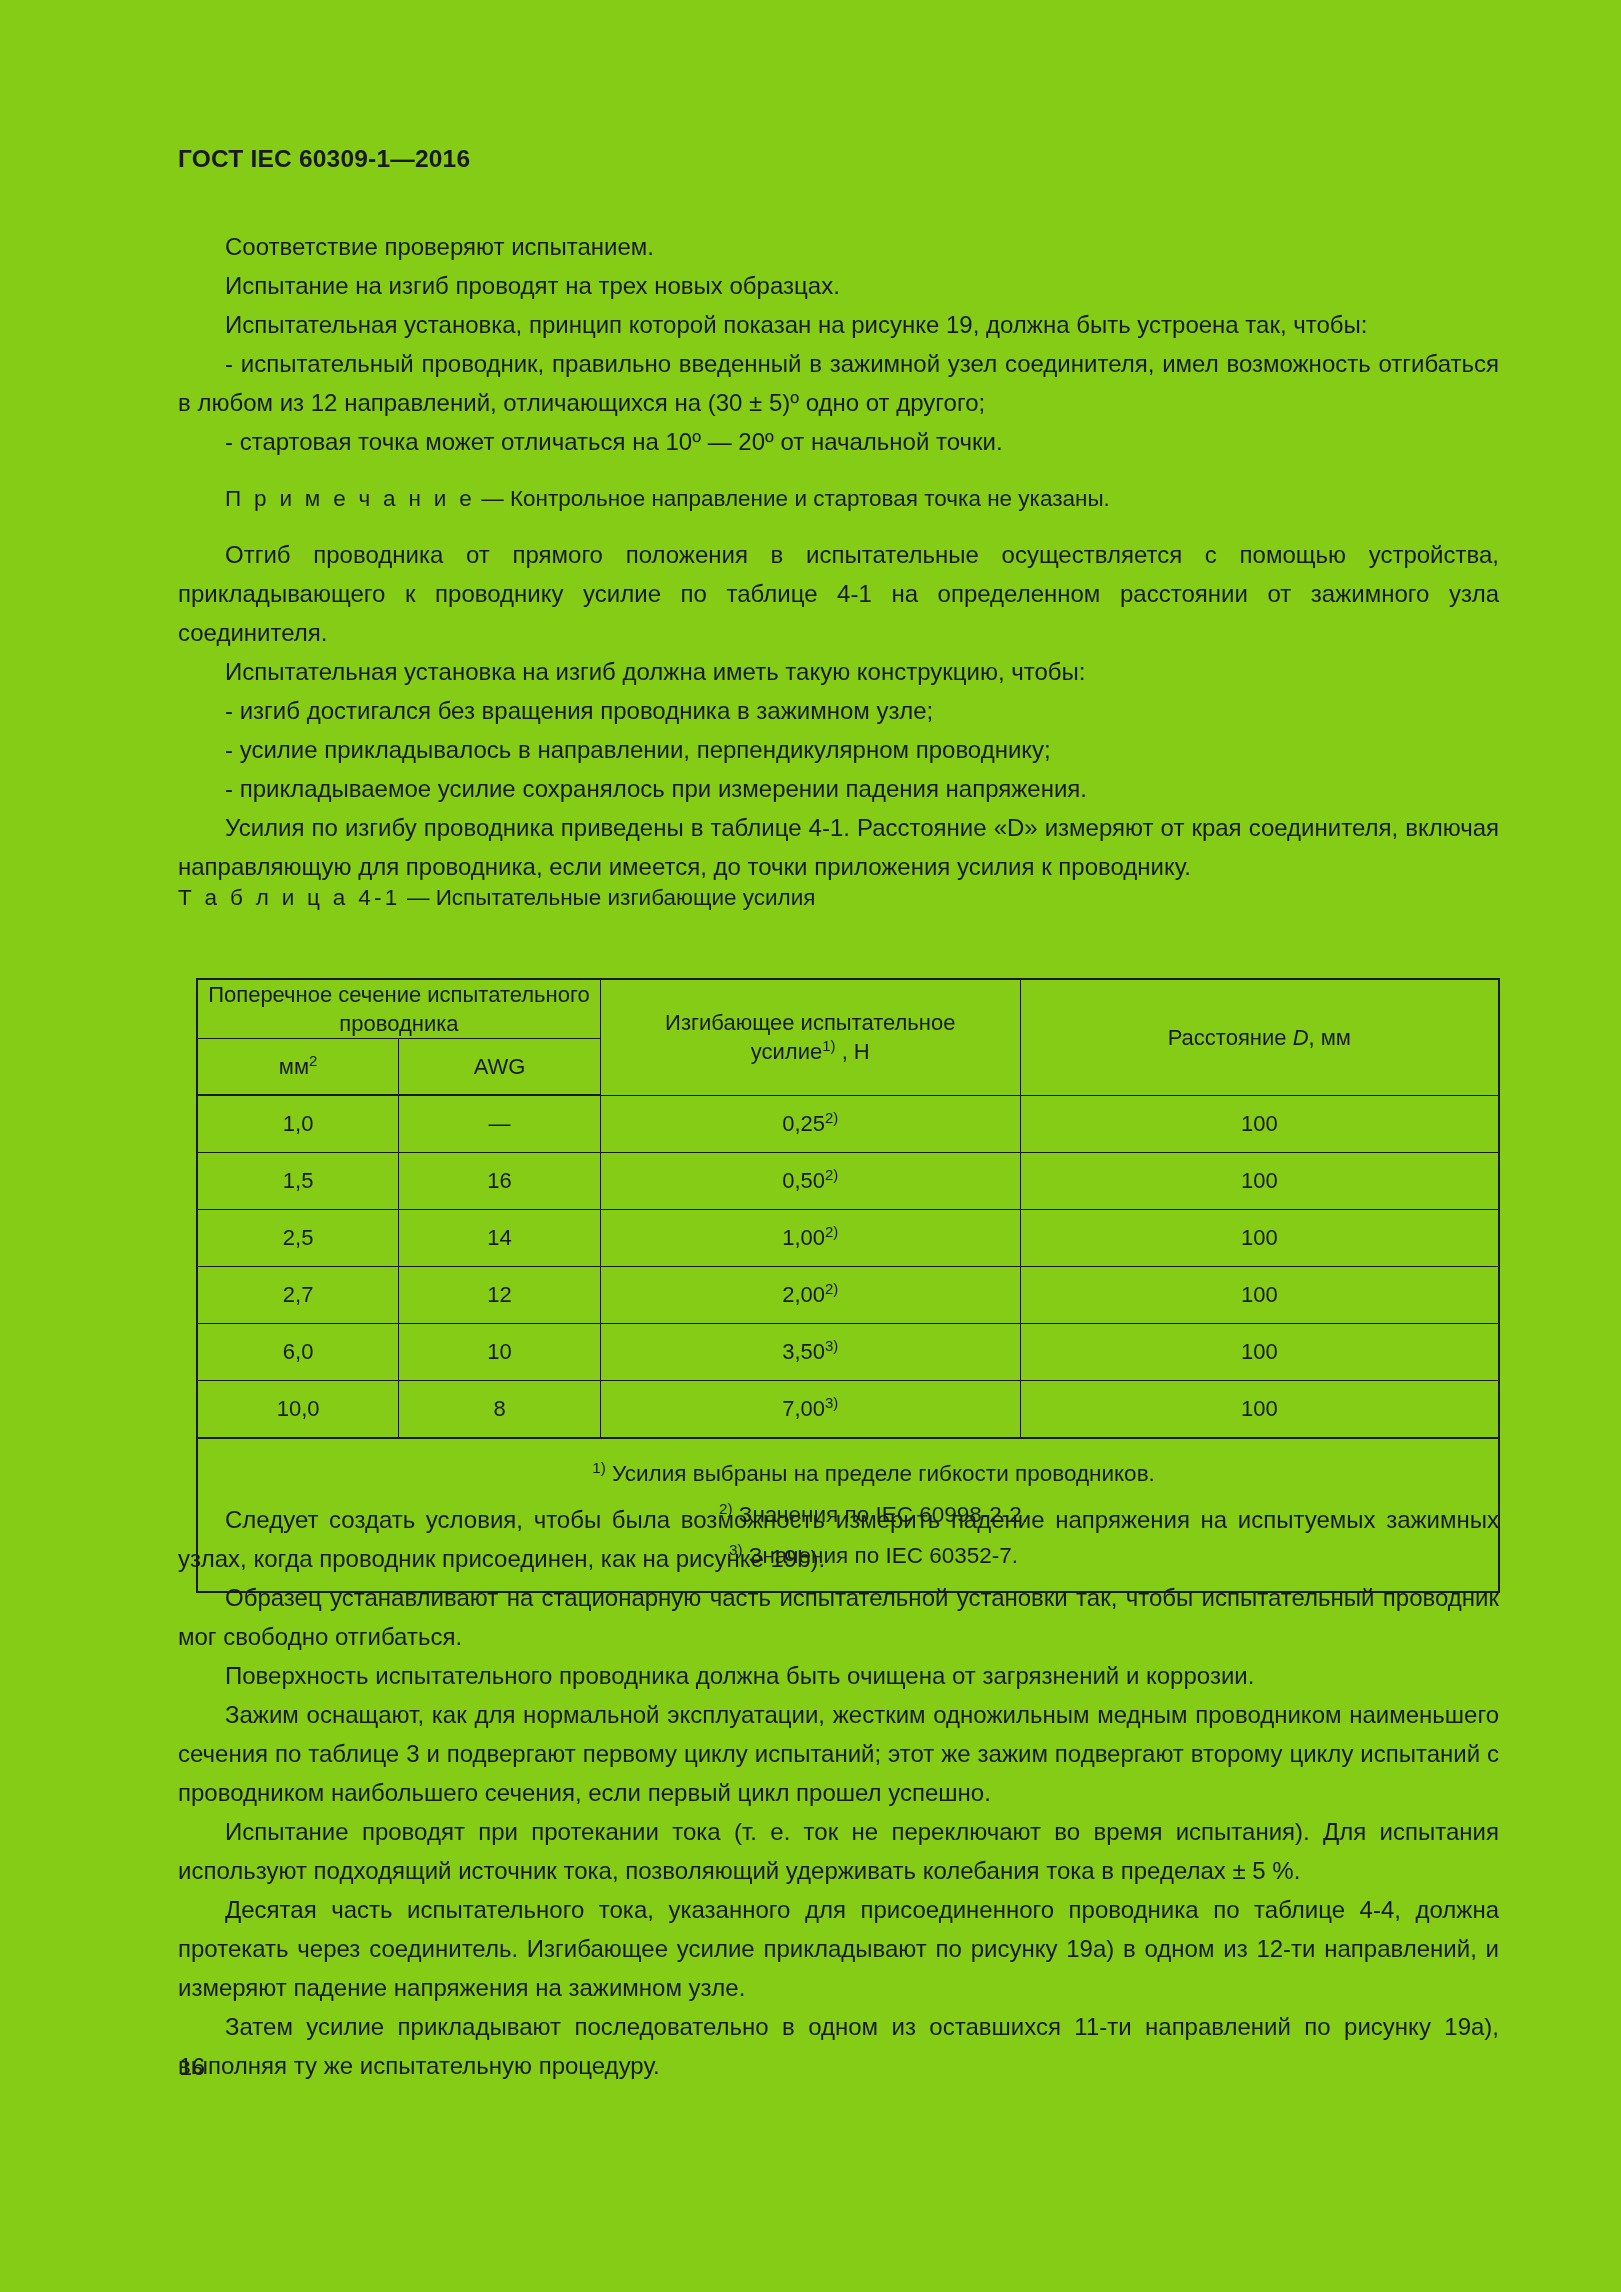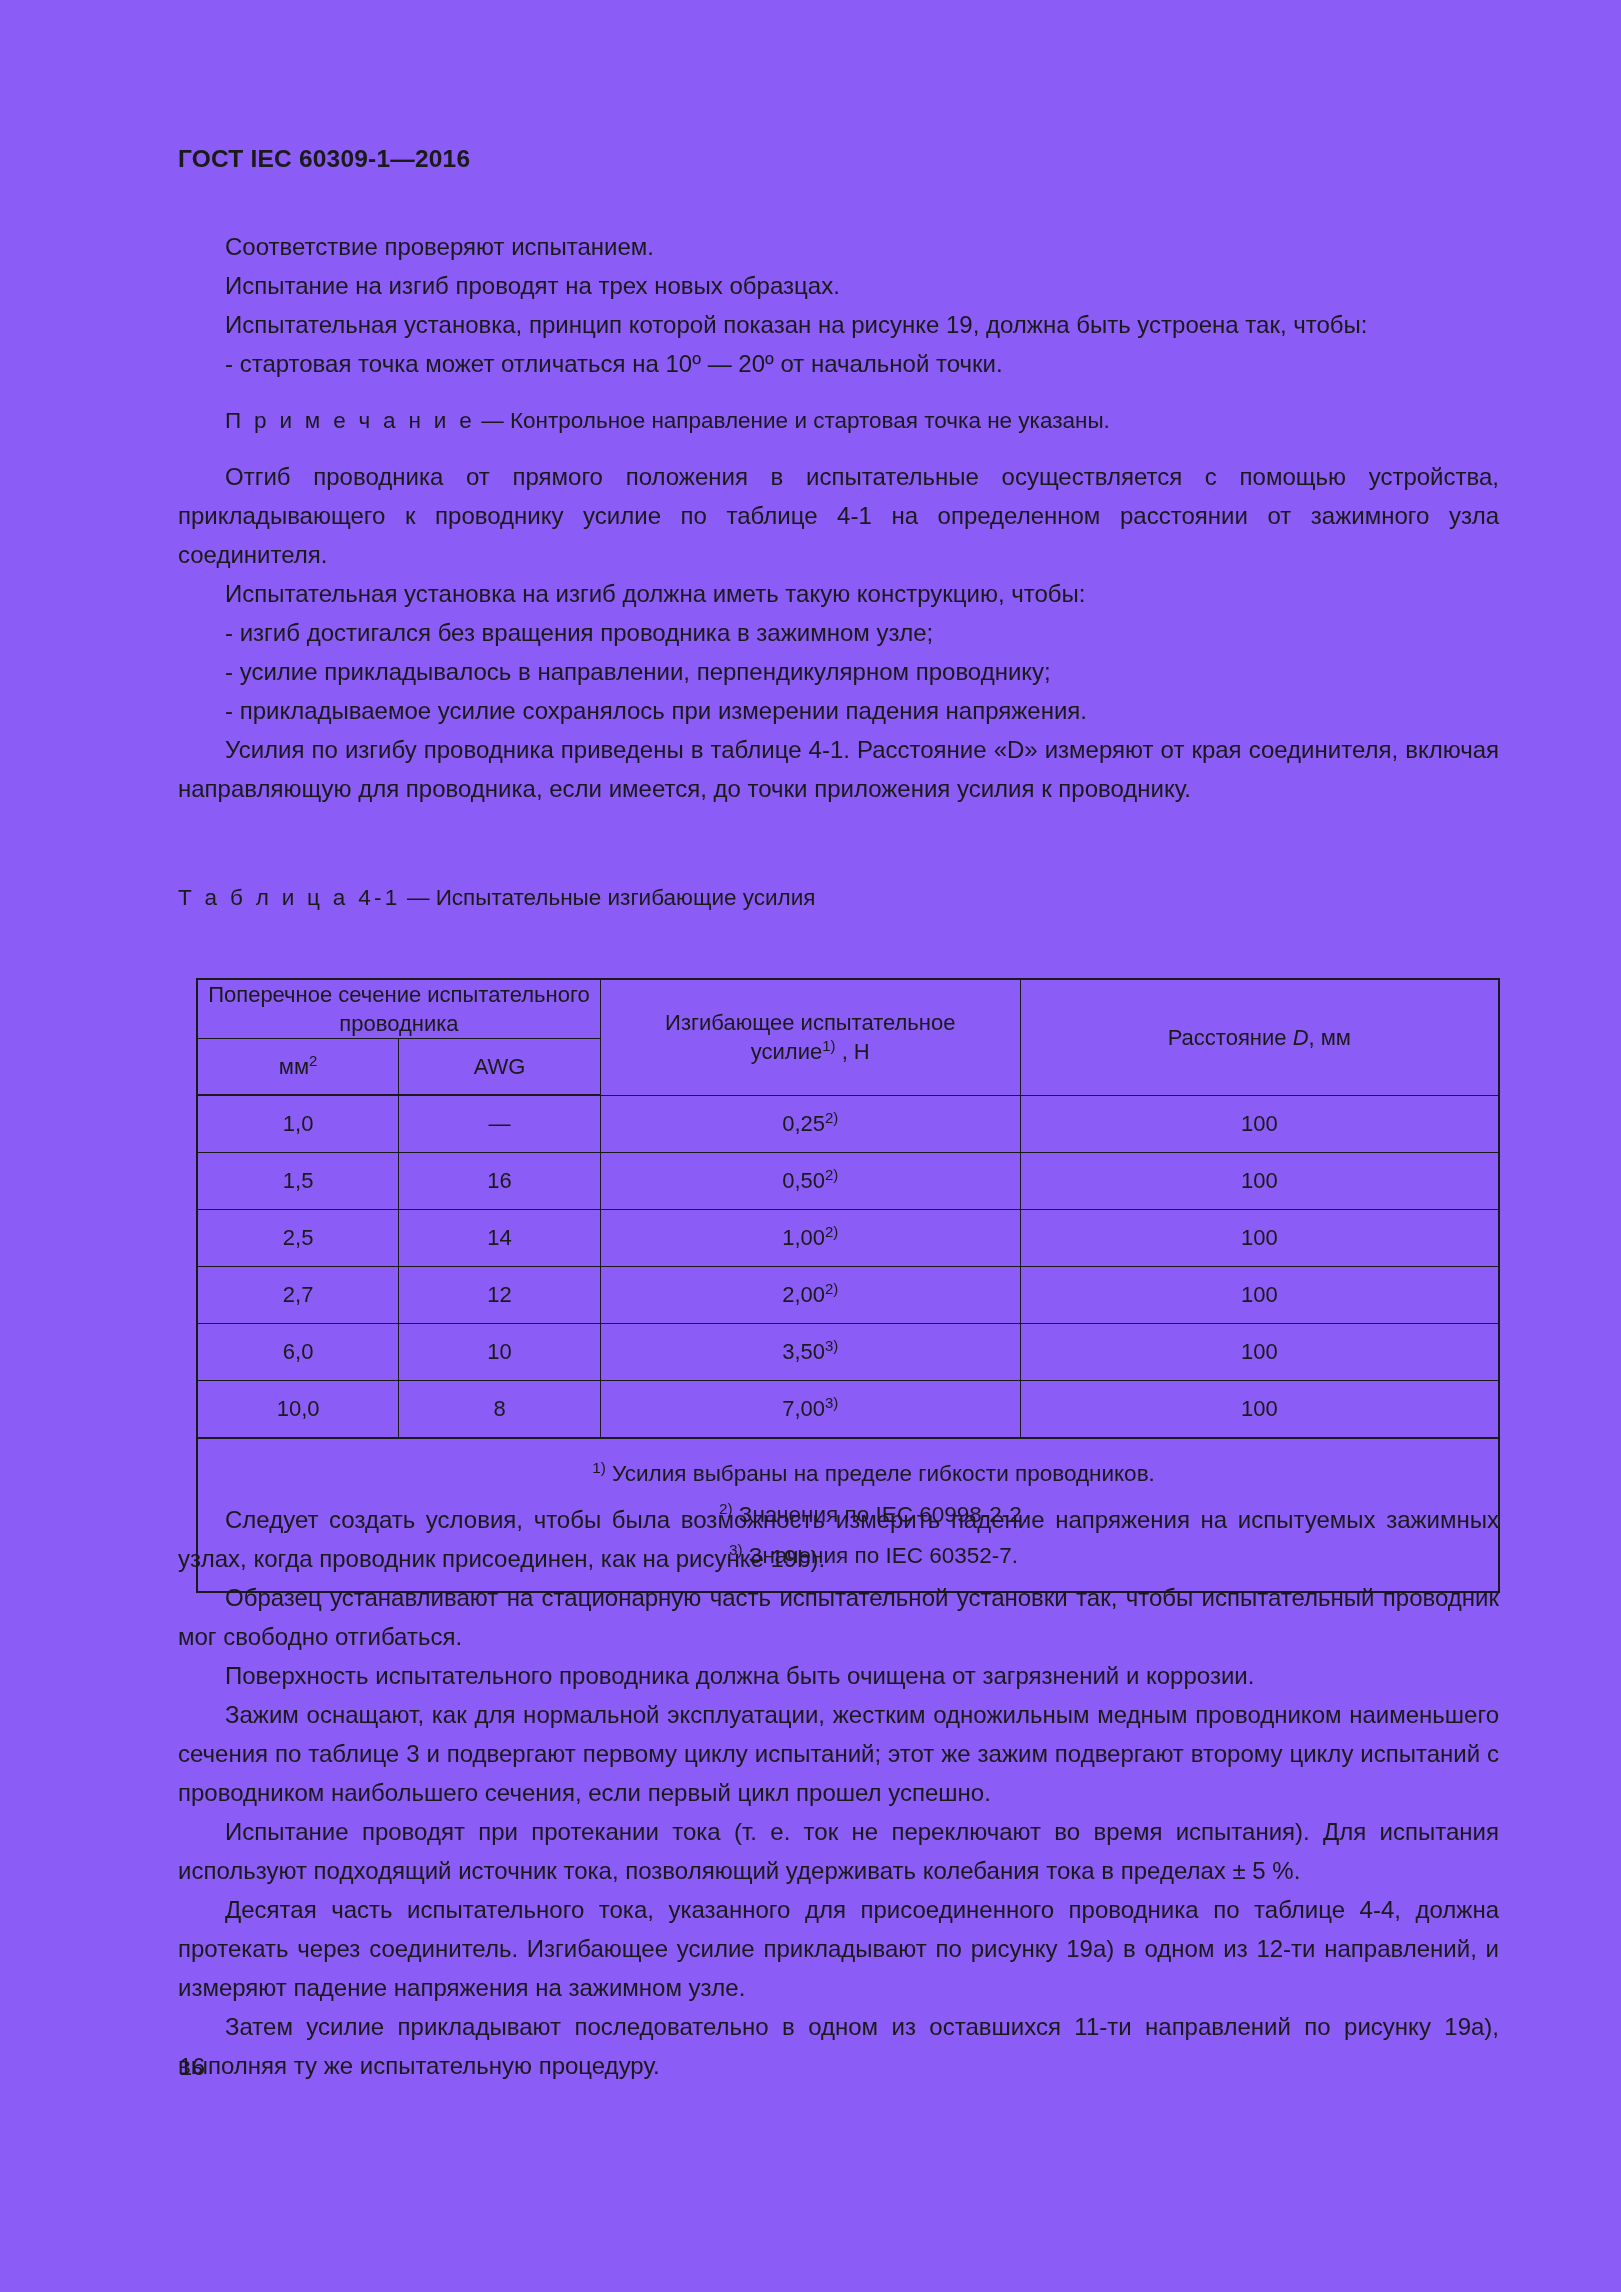--- a/index.html
+++ b/index.html
@@ -13,21 +13,21 @@
     position: relative;
     font-family: "Liberation Sans", sans-serif;
     color: #1a1a1a;
     overflow: hidden;
   }
   .page {
     position: absolute;
     left: 0; top: 0;
     width: 1621px;
     height: 2293px;
-    background: #8b5cf6;
+    background: #84cc16;
   }
 
   
   .doc-header {
     position: absolute;
     left: 178px;
     top: 145px;
     font-size: 24.5px;
     font-weight: bold;
     letter-spacing: 0.2px;
@@ -143,20 +143,21 @@
 <body>
 
 <div class="page">
 
   <div class="doc-header">ГОСТ IEC 60309-1—2016</div>
 
   <div class="body-col body-top">
     <p class="para ind">Соответствие проверяют испытанием.</p>
     <p class="para ind">Испытание на изгиб проводят на трех новых образцах.</p>
     <p class="para ind">Испытательная установка, принцип которой показан на рисунке 19, должна быть устроена так, чтобы:</p>
+    <p class="dash">- испытательный проводник, правильно введенный в зажимной узел соединителя, имел возможность отгибаться в любом из 12 направлений, отличающихся на (30 ± 5)º одно от другого;</p>
     <p class="dash last">- стартовая точка может отличаться на 10º — 20º от начальной точки.</p>
     <div class="gap-sm"></div>
     <p class="note"><span class="sp-wide">П р и м е ч а н и е</span><span> — Контрольное направление и стартовая точка не указаны.</span></p>
     <div class="gap-sm"></div>
     <p class="para ind">Отгиб проводника от прямого положения в испытательные осуществляется с помощью устройства, прикладывающего к проводнику усилие по таблице 4-1 на определенном расстоянии от зажимного узла соединителя.</p>
     <p class="para ind">Испытательная установка на изгиб должна иметь такую конструкцию, чтобы:</p>
     <p class="dash last">- изгиб достигался без вращения проводника в зажимном узле;</p>
     <p class="dash last">- усилие прикладывалось в направлении, перпендикулярном проводнику;</p>
     <p class="dash last">- прикладываемое усилие сохранялось при измерении падения напряжения.</p>
     <p class="para ind">Усилия по изгибу проводника приведены в таблице 4-1. Расстояние «D» измеряют от края соединителя, включая направляющую для проводника, если имеется, до точки приложения усилия к проводнику.</p>

